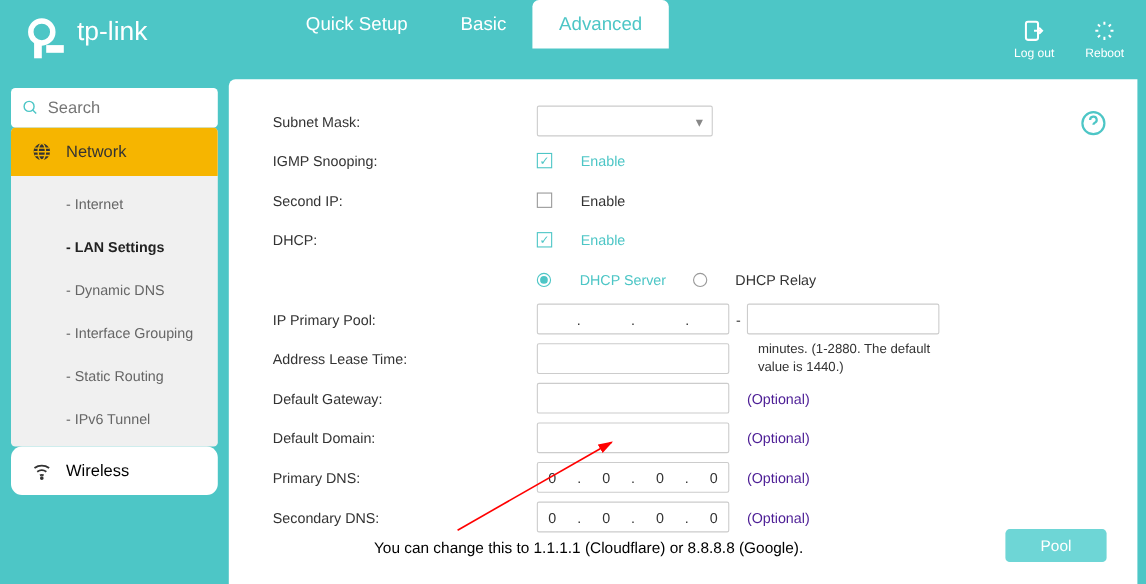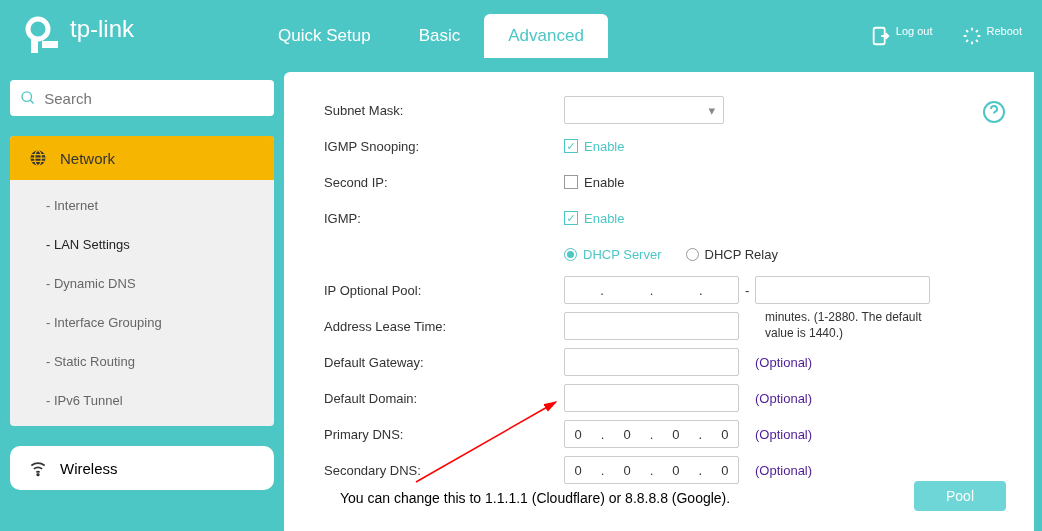--- a/index.html
+++ b/index.html
@@ -1,43 +1,43 @@
 <!DOCTYPE html>
 <html><head>
 <meta charset="utf-8">
 <style>
 *{margin:0;padding:0;box-sizing:border-box;font-family:Arial,sans-serif}
 body{background:#4dc6c6;width:1042px;height:531px;overflow:hidden;position:relative}
 .header{height:72px;display:flex;align-items:center;padding:0 20px}
 .logo{display:flex;align-items:flex-start;color:#fff;font-size:24px}
 .logo svg{margin-right:8px}
-.tabs{display:flex;margin-left:120px;height:72px;align-items:center}
+.tabs{display:flex;margin-left:120px;height:72px;align-items:flex-start}
 .tab{color:#fff;font-size:17px;padding:0 24px;height:44px;display:flex;align-items:center;cursor:pointer;border-top-left-radius:6px;border-top-right-radius:6px}
 .tab.active{background:#fff;color:#4dc6c6}
 .header-right{margin-left:auto;display:flex;gap:28px}
-.hbtn{color:#fff;font-size:11px;display:flex;flex-direction:row;cursor:pointer;gap:4px}
+.hbtn{color:#fff;font-size:11px;display:flex;flex-direction:column;align-items:center;cursor:pointer;gap:4px}
 .layout{display:flex;height:459px}
-.sidebar{width:284px;padding:8px 10px 0 10px;display:flex;flex-direction:column;gap:20px}
+.sidebar{width:208px;padding:8px 10px 0 10px;display:flex;flex-direction:column;gap:0}
 .search{background:#fff;border-radius:4px;height:36px;display:flex;align-items:center;padding:0 10px;gap:8px}
 .search input{border:none;outline:none;font-size:15px;color:#666;width:100%}
 .menu-group{background:#f0f0f0;border-radius:4px;overflow:hidden}
 .menu-head{background:#f6b500;color:#333;height:44px;display:flex;align-items:center;padding:4px 18px;font-size:15px;gap:12px;cursor:pointer}
 .sub{padding:6px 0}
-.sub-item{padding:12px 0 12px 36px;font-size:13px;color:#666;cursor:pointer}
-.sub-item.active{color:#222;font-weight:400}
+.sub-item{padding:12px 0 12px 50px;font-size:13px;color:#666;cursor:pointer}
+.sub-item.active{color:#222;font-weight:700}
 .menu-head2{background:#fff;height:44px;display:flex;align-items:center;padding:0 18px;font-size:15px;gap:12px;border-radius:10px;cursor:pointer}
 .content{flex:1;background:#fff;margin-right:8px;border-radius:6px 0 0 0;position:relative;padding:20px 30px 20px 40px;overflow:hidden}
 .help-ic{position:absolute;top:28px;right:28px;cursor:pointer}
 .row{display:flex;align-items:center;min-height:36px;font-size:13px;color:#333}
 .lbl{width:240px}
 .ctrl{display:flex;align-items:center;gap:6px}
 .select-empty{width:160px;height:28px;border:1px solid #ccc;border-radius:2px;display:flex;align-items:center;justify-content:flex-end;padding-right:8px;color:#888}
 .chk{width:14px;height:14px;border:1px solid #999;display:inline-flex;align-items:center;justify-content:center;font-size:11px}
 .chk.on{color:#4dc6c6;border-color:#4dc6c6}
-.chk-lbl{margin-left:0}
+.chk-lbl{margin-left:20px}
 .chk-lbl.on{color:#4dc6c6}
 .radio{width:13px;height:13px;border:1px solid #999;border-radius:50%;display:inline-flex;align-items:center;justify-content:center}
 .radio.on{border-color:#4dc6c6}
 .radio.on::after{content:"";width:7px;height:7px;background:#4dc6c6;border-radius:50%}
 .input-std{width:175px;height:28px;border:1px solid #ccc;border-radius:2px;padding:0 6px;font-size:13px}
 .ip-box{width:175px;height:28px;border:1px solid #ccc;border-radius:2px;display:flex;align-items:center;justify-content:space-around;font-size:13px;color:#333}
 .opt{margin-left:10px;font-size:13px;color:#4c1d95}
 .note{font-size:12px;color:#333;width:180px;margin-left:20px;line-height:1.3}
 .save{position:absolute;right:28px;bottom:20px;background:#6ed6d6;color:#fff;border:none;width:92px;height:30px;border-radius:4px;font-size:14px;cursor:pointer}
 .annot{position:absolute;color:#000000;font-size:14px}
@@ -141,39 +141,39 @@
 
     <div class="row">
       <div class="lbl">Second IP:</div>
       <div class="ctrl">
         <span class="chk"></span>
         <span class="chk-lbl">Enable</span>
       </div>
     </div>
 
     <div class="row">
-      <div class="lbl">IGMP:</div>
+      <div class="lbl">DHCP:</div>
       <div class="ctrl">
         <span class="chk on">✓</span>
         <span class="chk-lbl on">Enable</span>
       </div>
     </div>
 
     <div class="row">
       <div class="lbl"></div>
       <div class="ctrl">
         <span class="radio on"></span>
         <span class="chk-lbl on" style="margin-right:18px">DHCP Server</span>
         <span class="radio"></span>
         <span class="chk-lbl">DHCP Relay</span>
       </div>
     </div>
 
     <div class="row">
-      <div class="lbl">IP Optional Pool:</div>
+      <div class="lbl">IP Primary Pool:</div>
       <div class="ctrl">
         <div class="ip-box">
             <span>&nbsp;</span>
             <span>.</span>
             <span>&nbsp;</span>
             <span>.</span>
             <span>&nbsp;</span>
             <span>.</span>
             <span>&nbsp;</span>
           </div>

